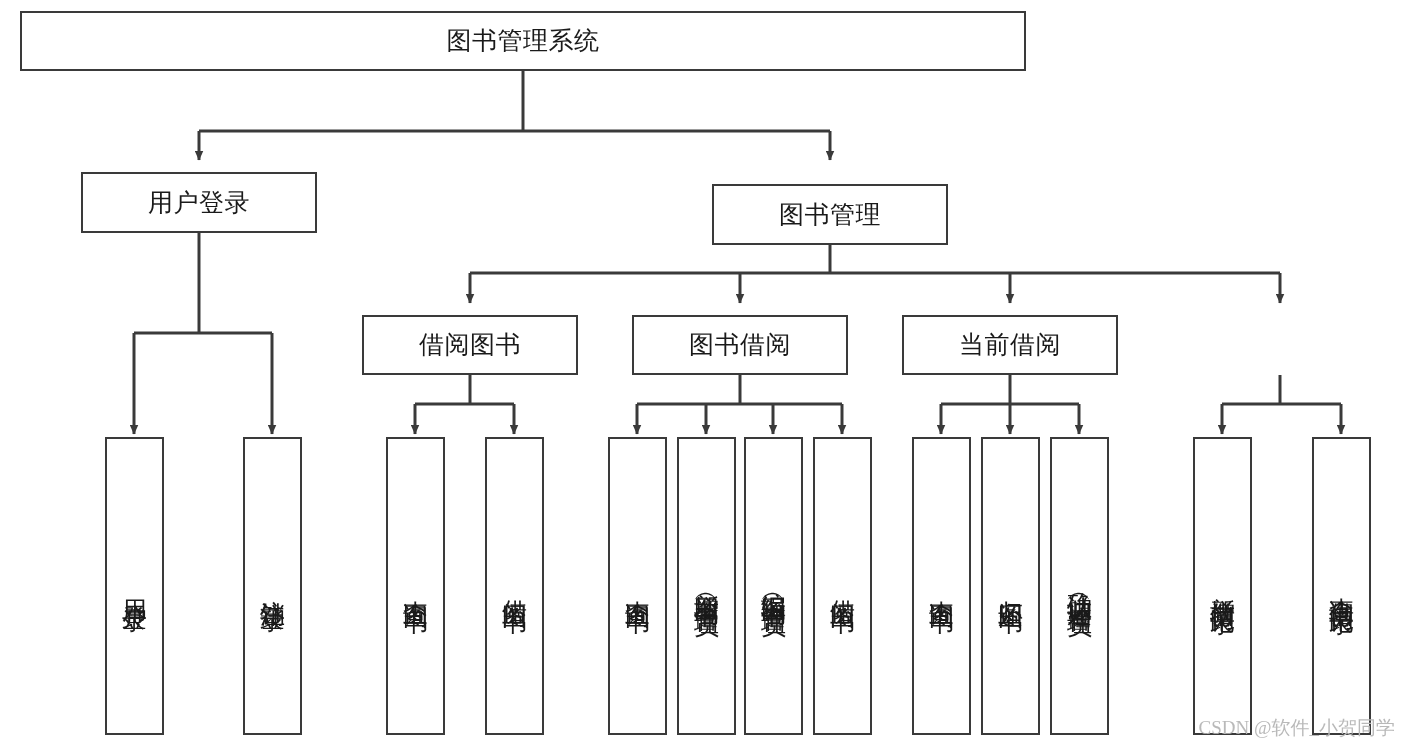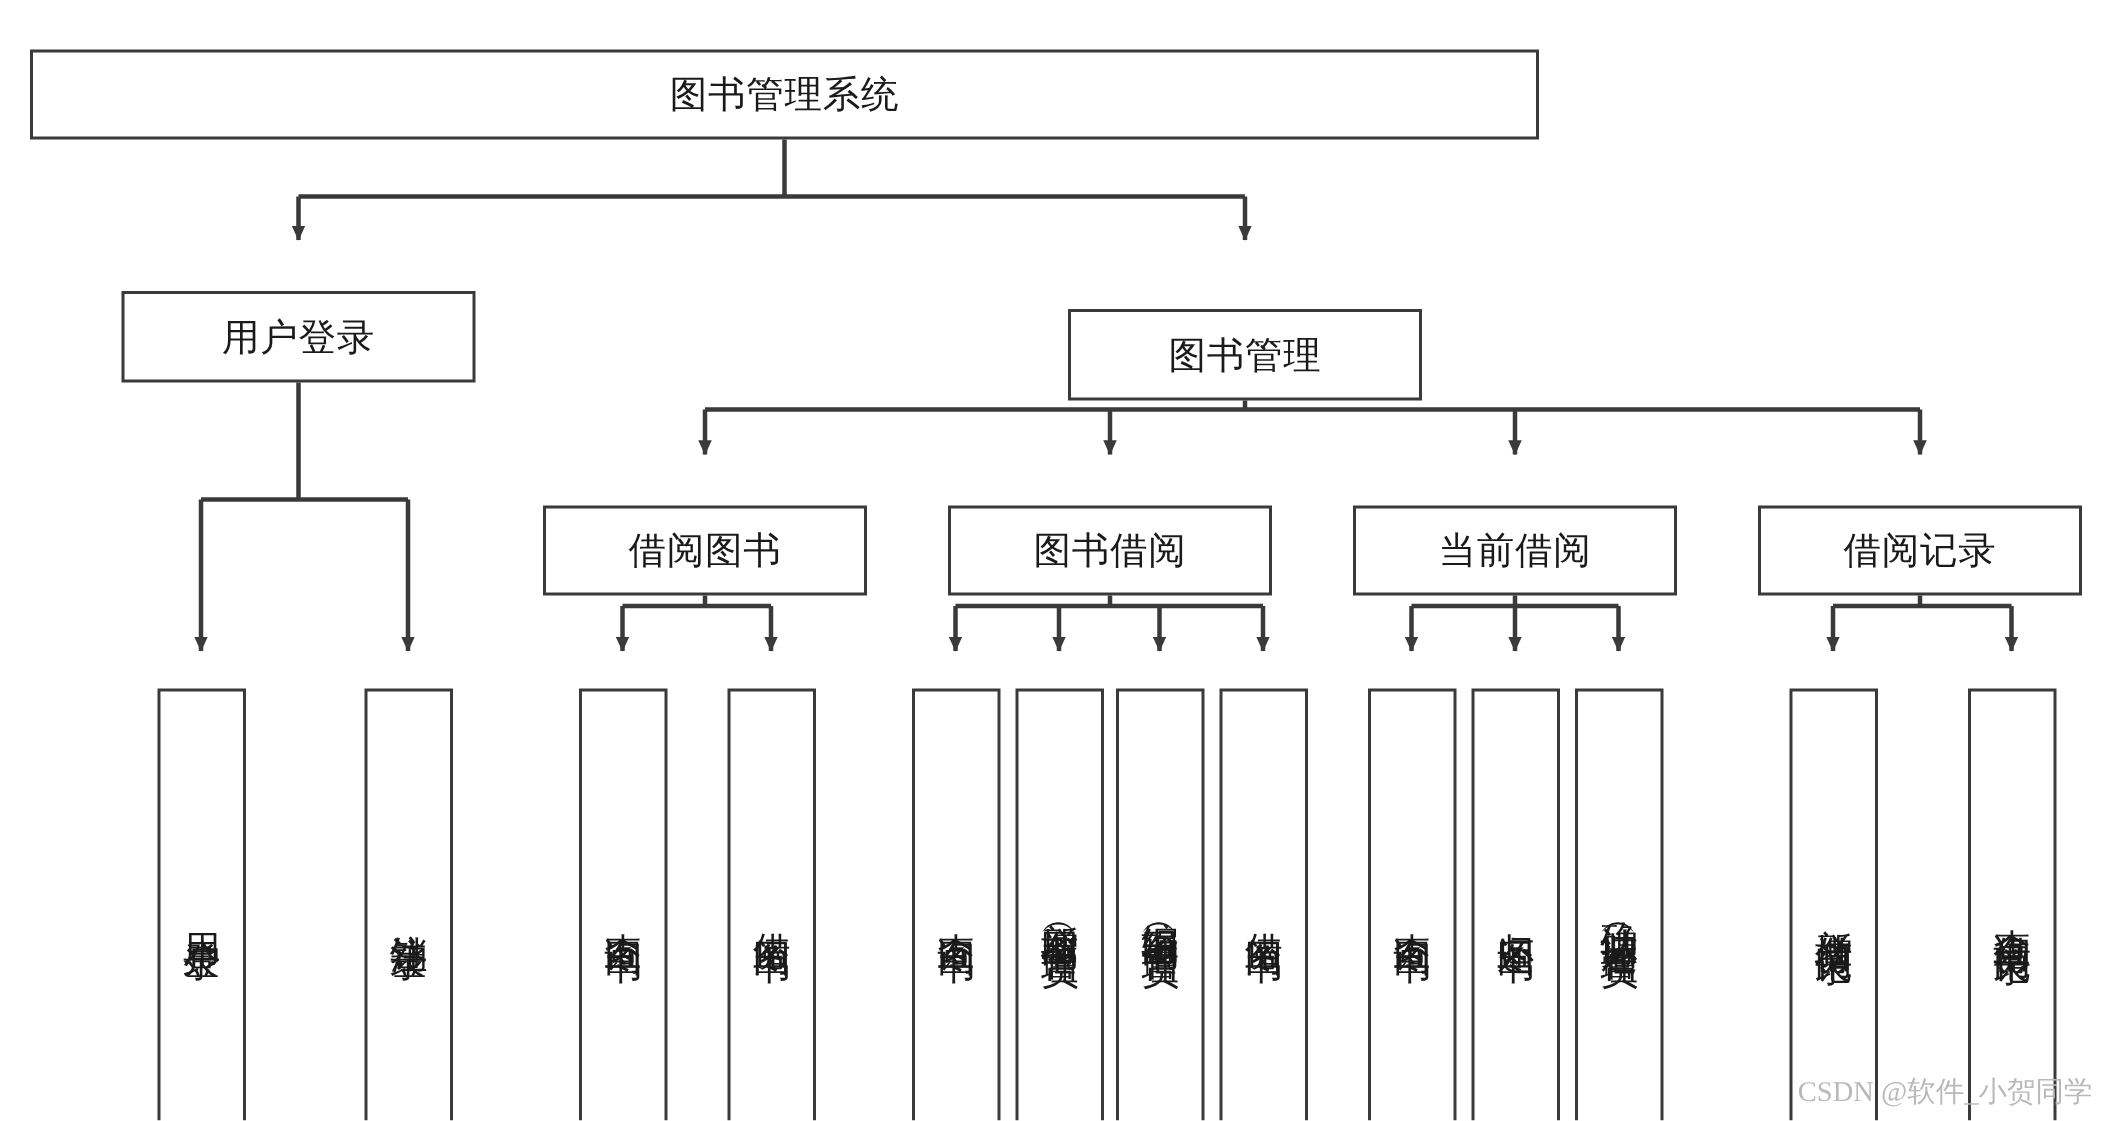--- a/index.html
+++ b/index.html
@@ -27,21 +27,20 @@
   .node {
     position: absolute;
     box-sizing: border-box;
     border: 2.5px solid #3a3a3a;
     background: #ffffff;
     display: flex;
     align-items: center;
     justify-content: center;
     color: #1a1a1a;
     z-index: 2;
-    margin-top: 22px;
   }
   .node .label {
     display: block;
     text-align: center;
     line-height: 1.18;
     letter-spacing: 0.5px;
   }
   .node.horiz .label {
     font-size: 25px;
     writing-mode: horizontal-tb;
@@ -137,23 +136,20 @@
 
   <div class="node horiz" style="left:362px; top:315px; width:216px; height:60px;">
     <span class="label">借阅图书</span>
   </div>
   <div class="node horiz" style="left:902px; top:315px; width:216px; height:60px;">
     <span class="label">当前借阅</span>
   </div>
   <div class="node horiz" style="left:632px; top:315px; width:216px; height:60px;">
     <span class="label">图书借阅</span>
   </div>
-  <div class="node horiz" style="left:1172px; top:315px; width:216px; height:60px;">
-    <span class="label">借阅记录</span>
-  </div>
 
   <div class="node vert" style="left:105px; top:437px; width:59px; height:298px;">
     <span class="label">用户登录</span>
   </div>
   <div class="node vert" style="left:243px; top:437px; width:59px; height:298px;">
     <span class="label">注销登录</span>
   </div>
 
   <div class="node vert" style="left:386px; top:437px; width:59px; height:298px;">
     <span class="label">查询图书</span>

